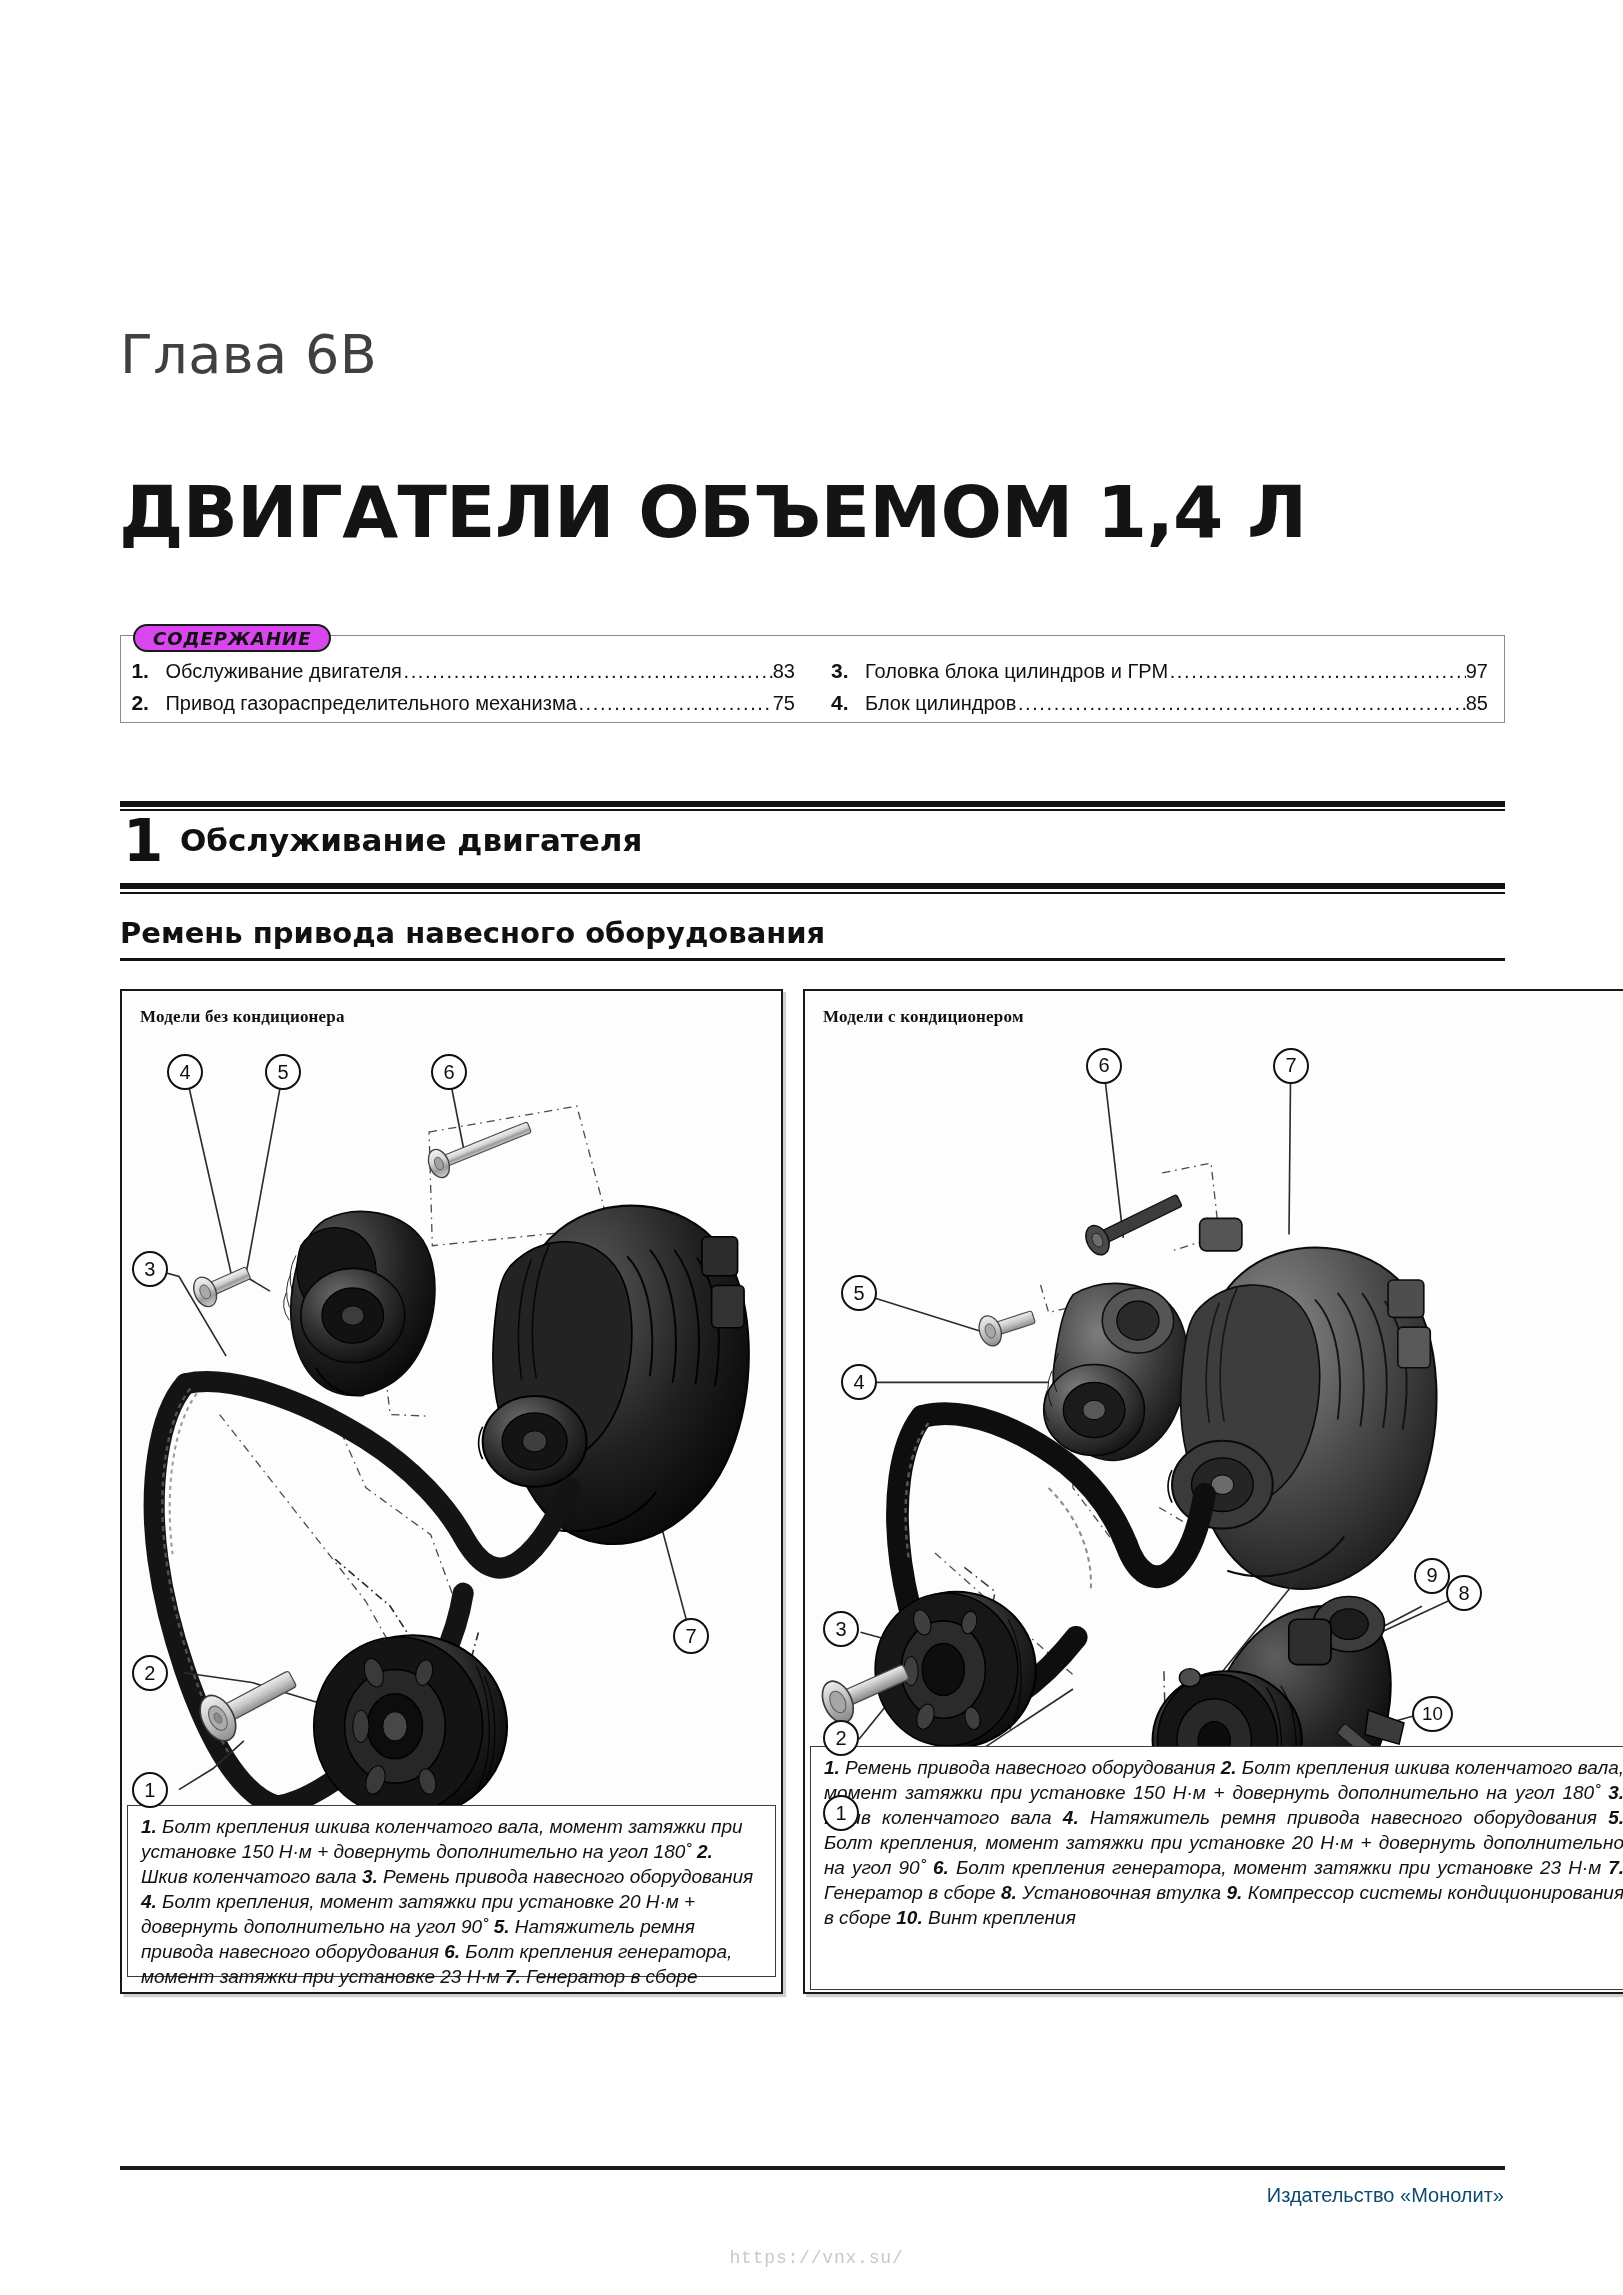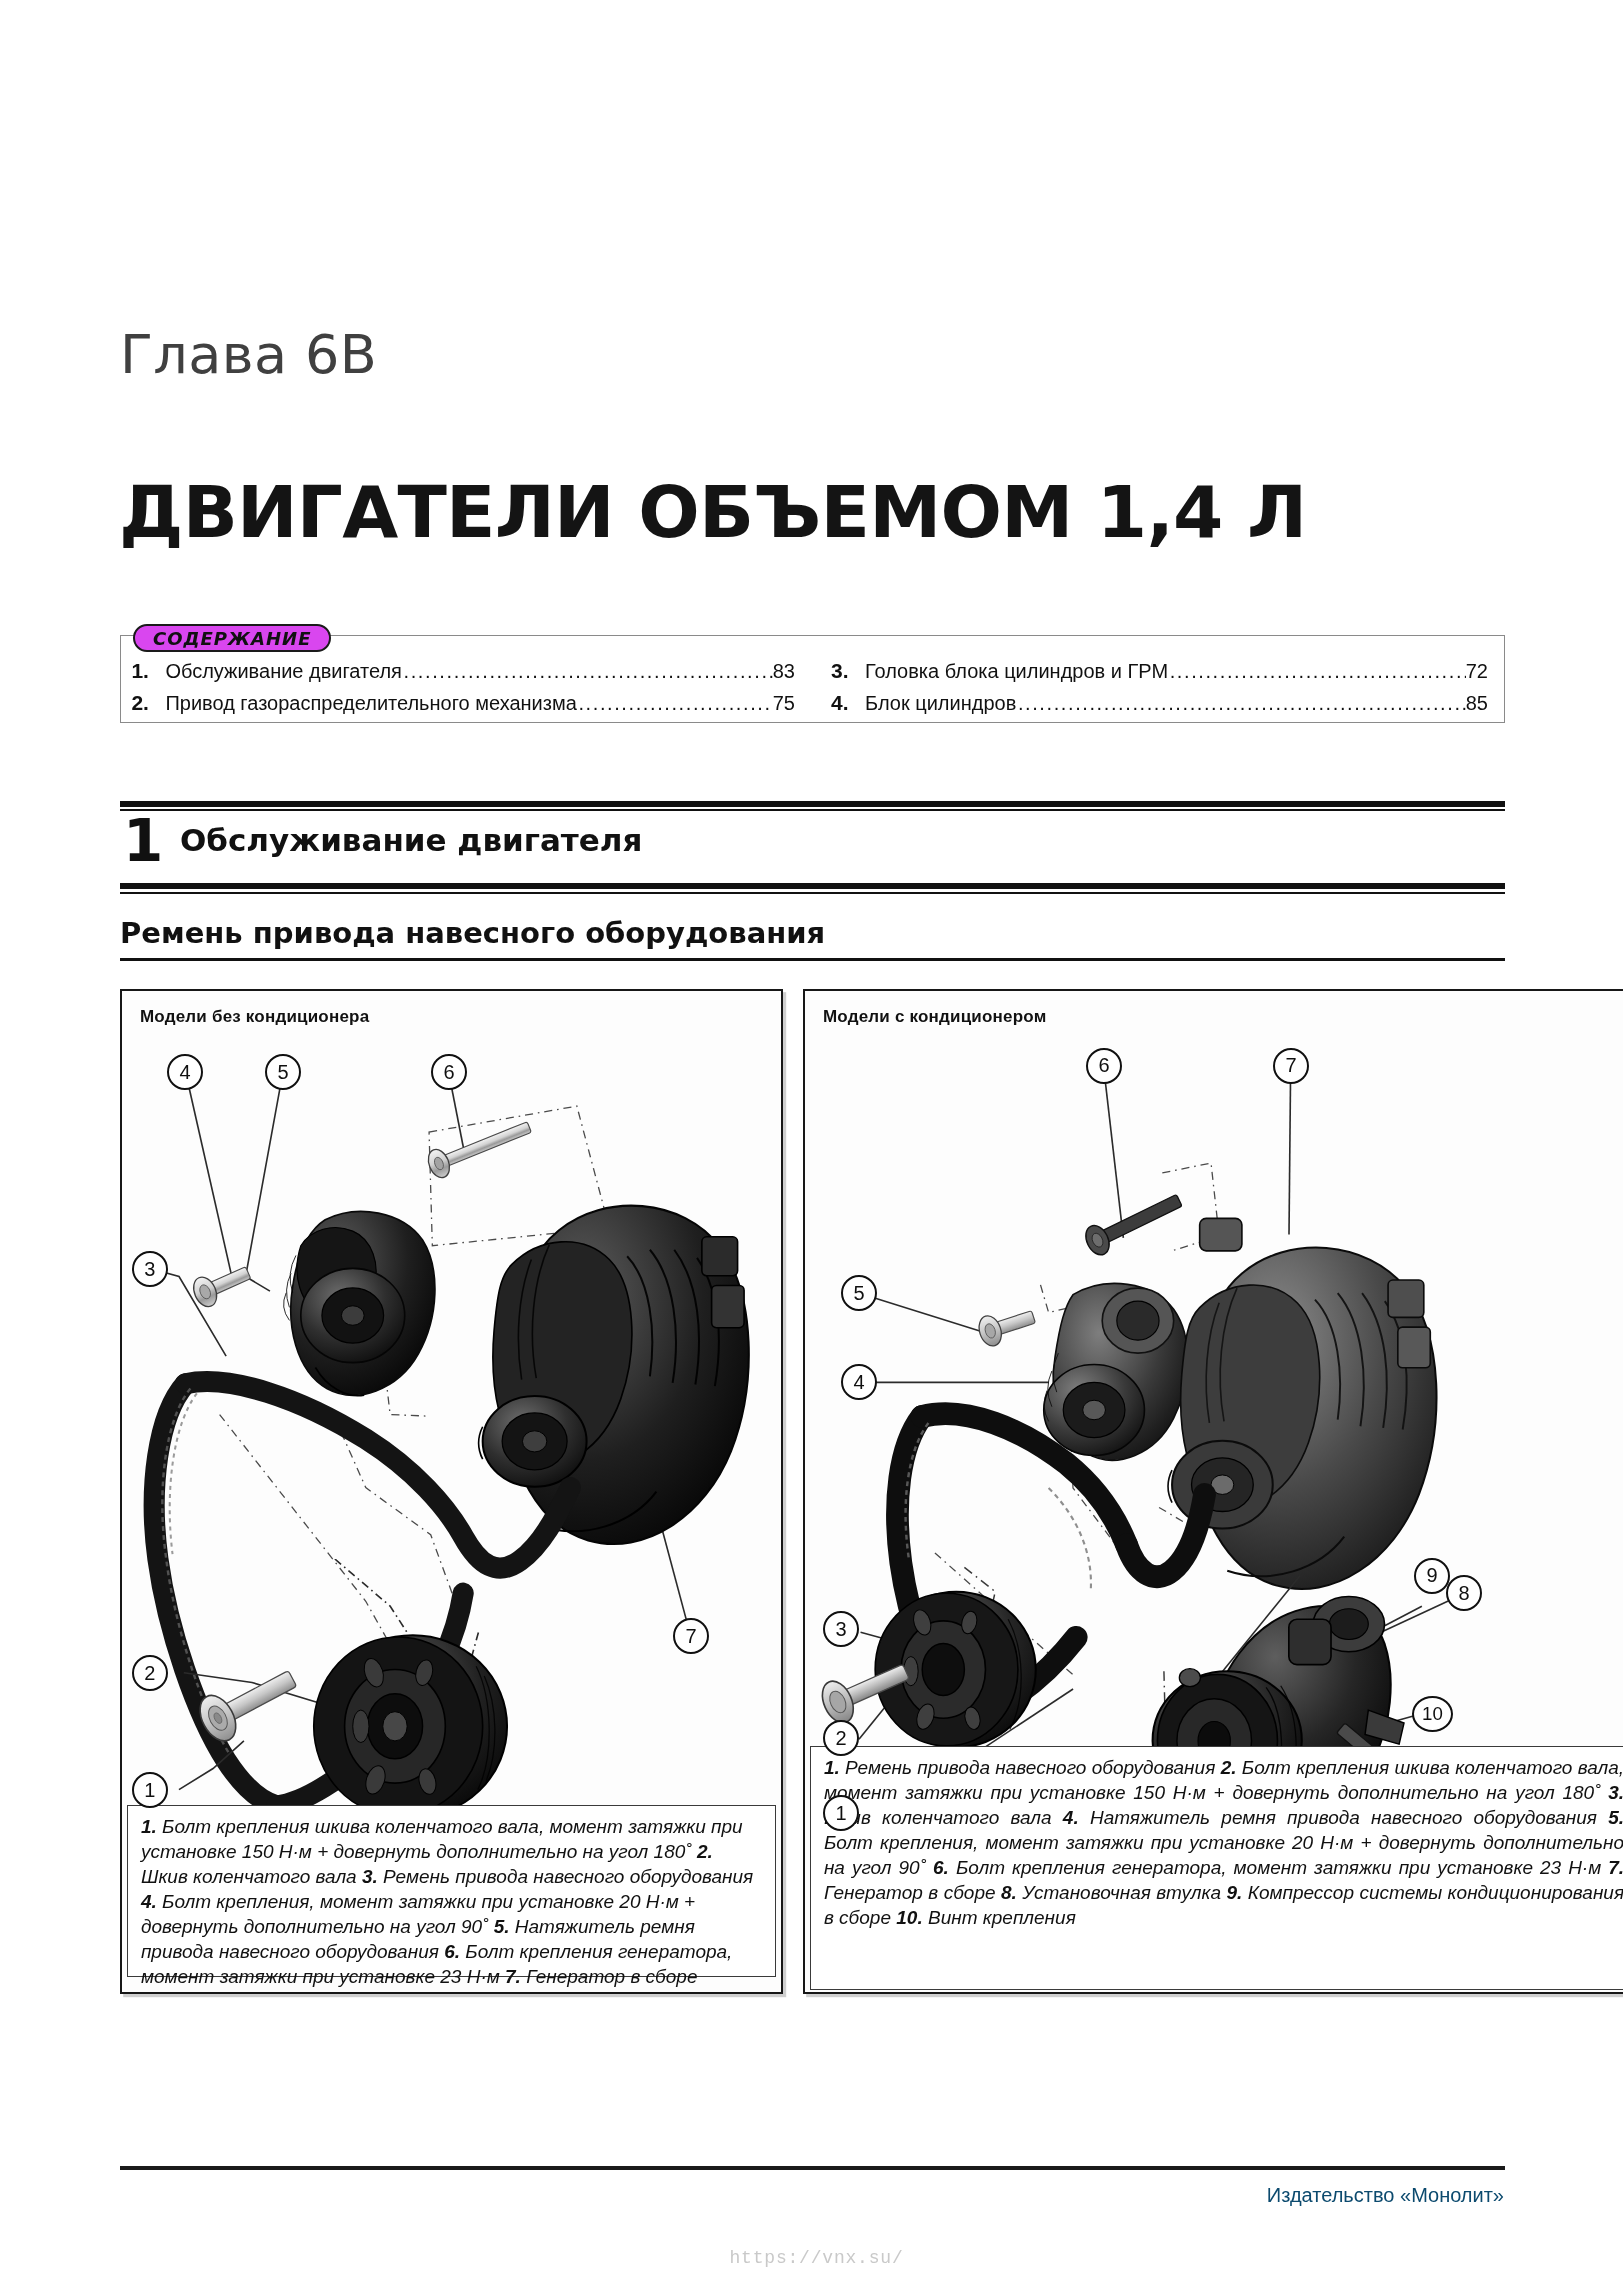--- a/index.html
+++ b/index.html
@@ -172,21 +172,21 @@
     box-shadow: 3.2px 3.2px 0 #cfcfcf;
   }
   .fig-left  { left: 120px; top: 989px; width: 663px; height: 1005px; }
   .fig-right { left: 803px; top: 989px; width: 842px; height: 1005px; }
 
   .fig-caption-title {
     position: absolute;
     font-size: 17px;
     font-weight: bold;
     color: #111;
-    font-family: Liberation Sans, sans-serif;
+    font-family: Liberation Serif, serif;
     letter-spacing: 0.2px;
     text-align: center;
   }
 
   .diagram-area {
     position: absolute;
     left: 0; right: 0;
     overflow: hidden;
   }
 
@@ -287,21 +287,21 @@
           <span class="toc-text">Привод газораспределительного механизма</span>
           <span class="toc-dots">........................................................................................................................................................................................................</span>
           <span class="toc-page">75</span>
         </div>
       </div>
       <div class="toc-col right">
         <div class="toc-row">
           <span class="toc-num">3.</span>
           <span class="toc-text">Головка блока цилиндров и ГРМ </span>
           <span class="toc-dots">........................................................................................................................................................................................................</span>
-          <span class="toc-page">72</span>
+          <span class="toc-page">97</span>
         </div>
         <div class="toc-row">
           <span class="toc-num">4.</span>
           <span class="toc-text">Блок цилиндров </span>
           <span class="toc-dots">........................................................................................................................................................................................................</span>
           <span class="toc-page">85</span>
         </div>
       </div>
     </div>
   </div>

